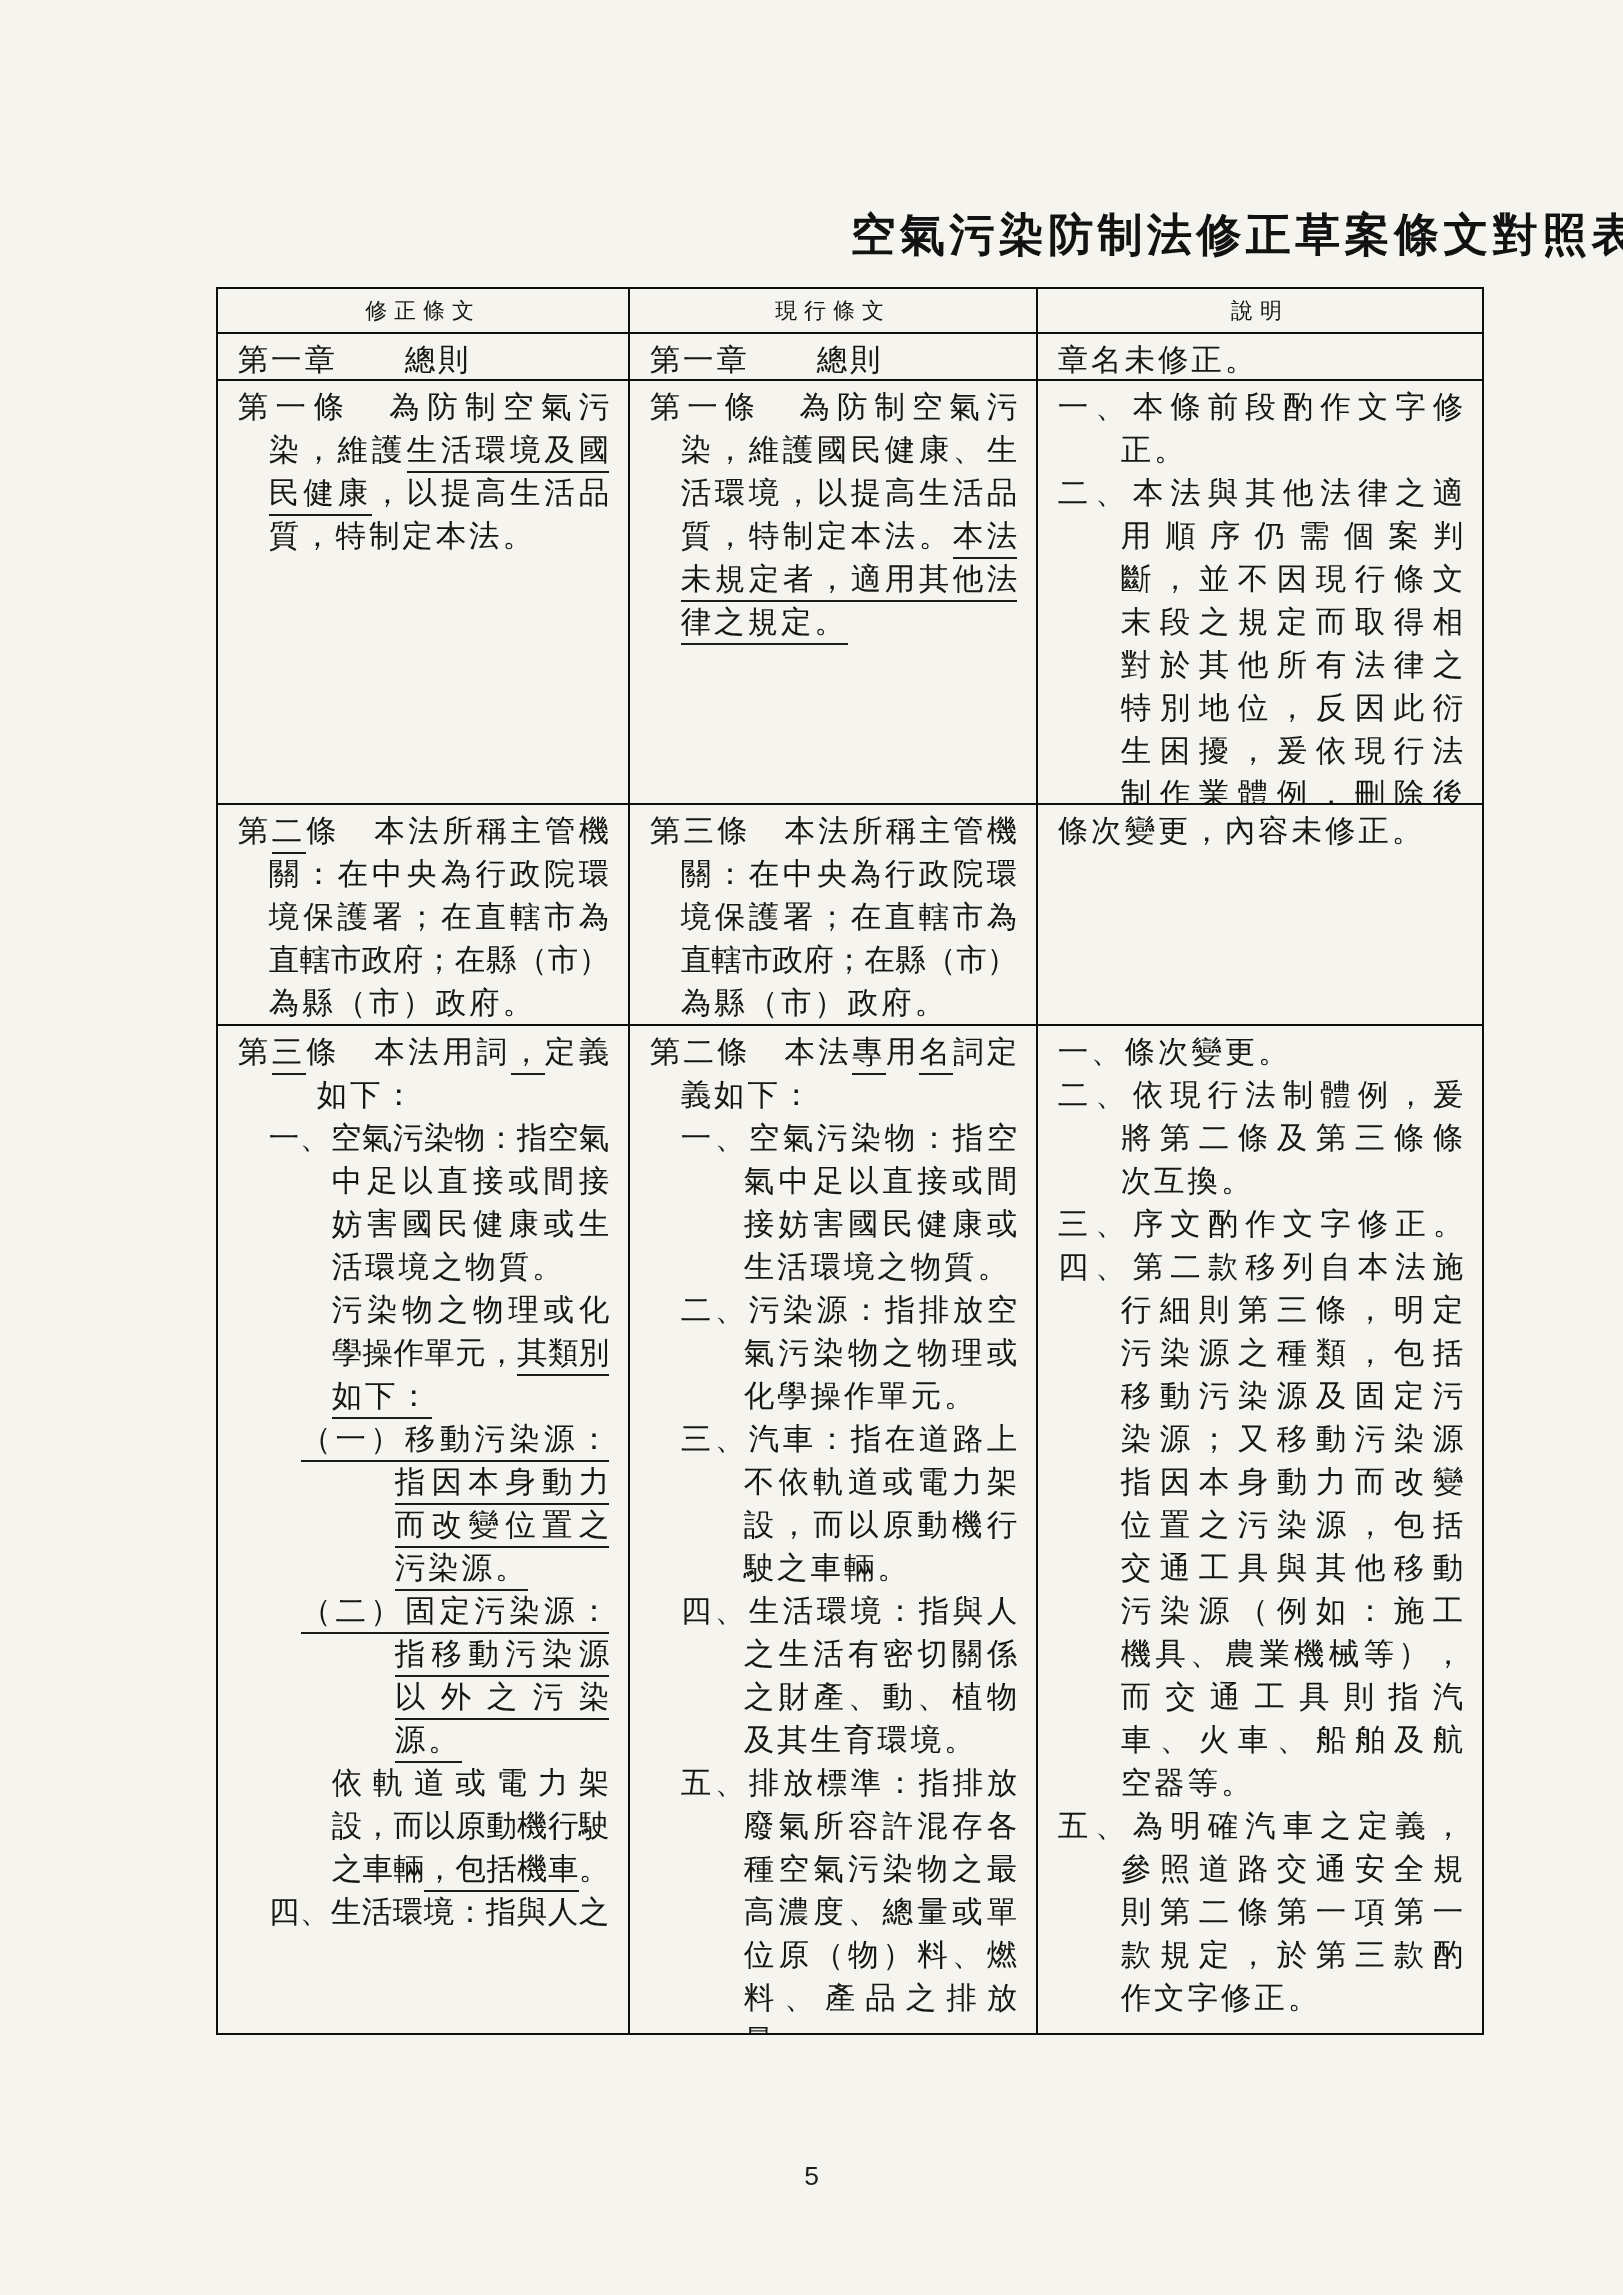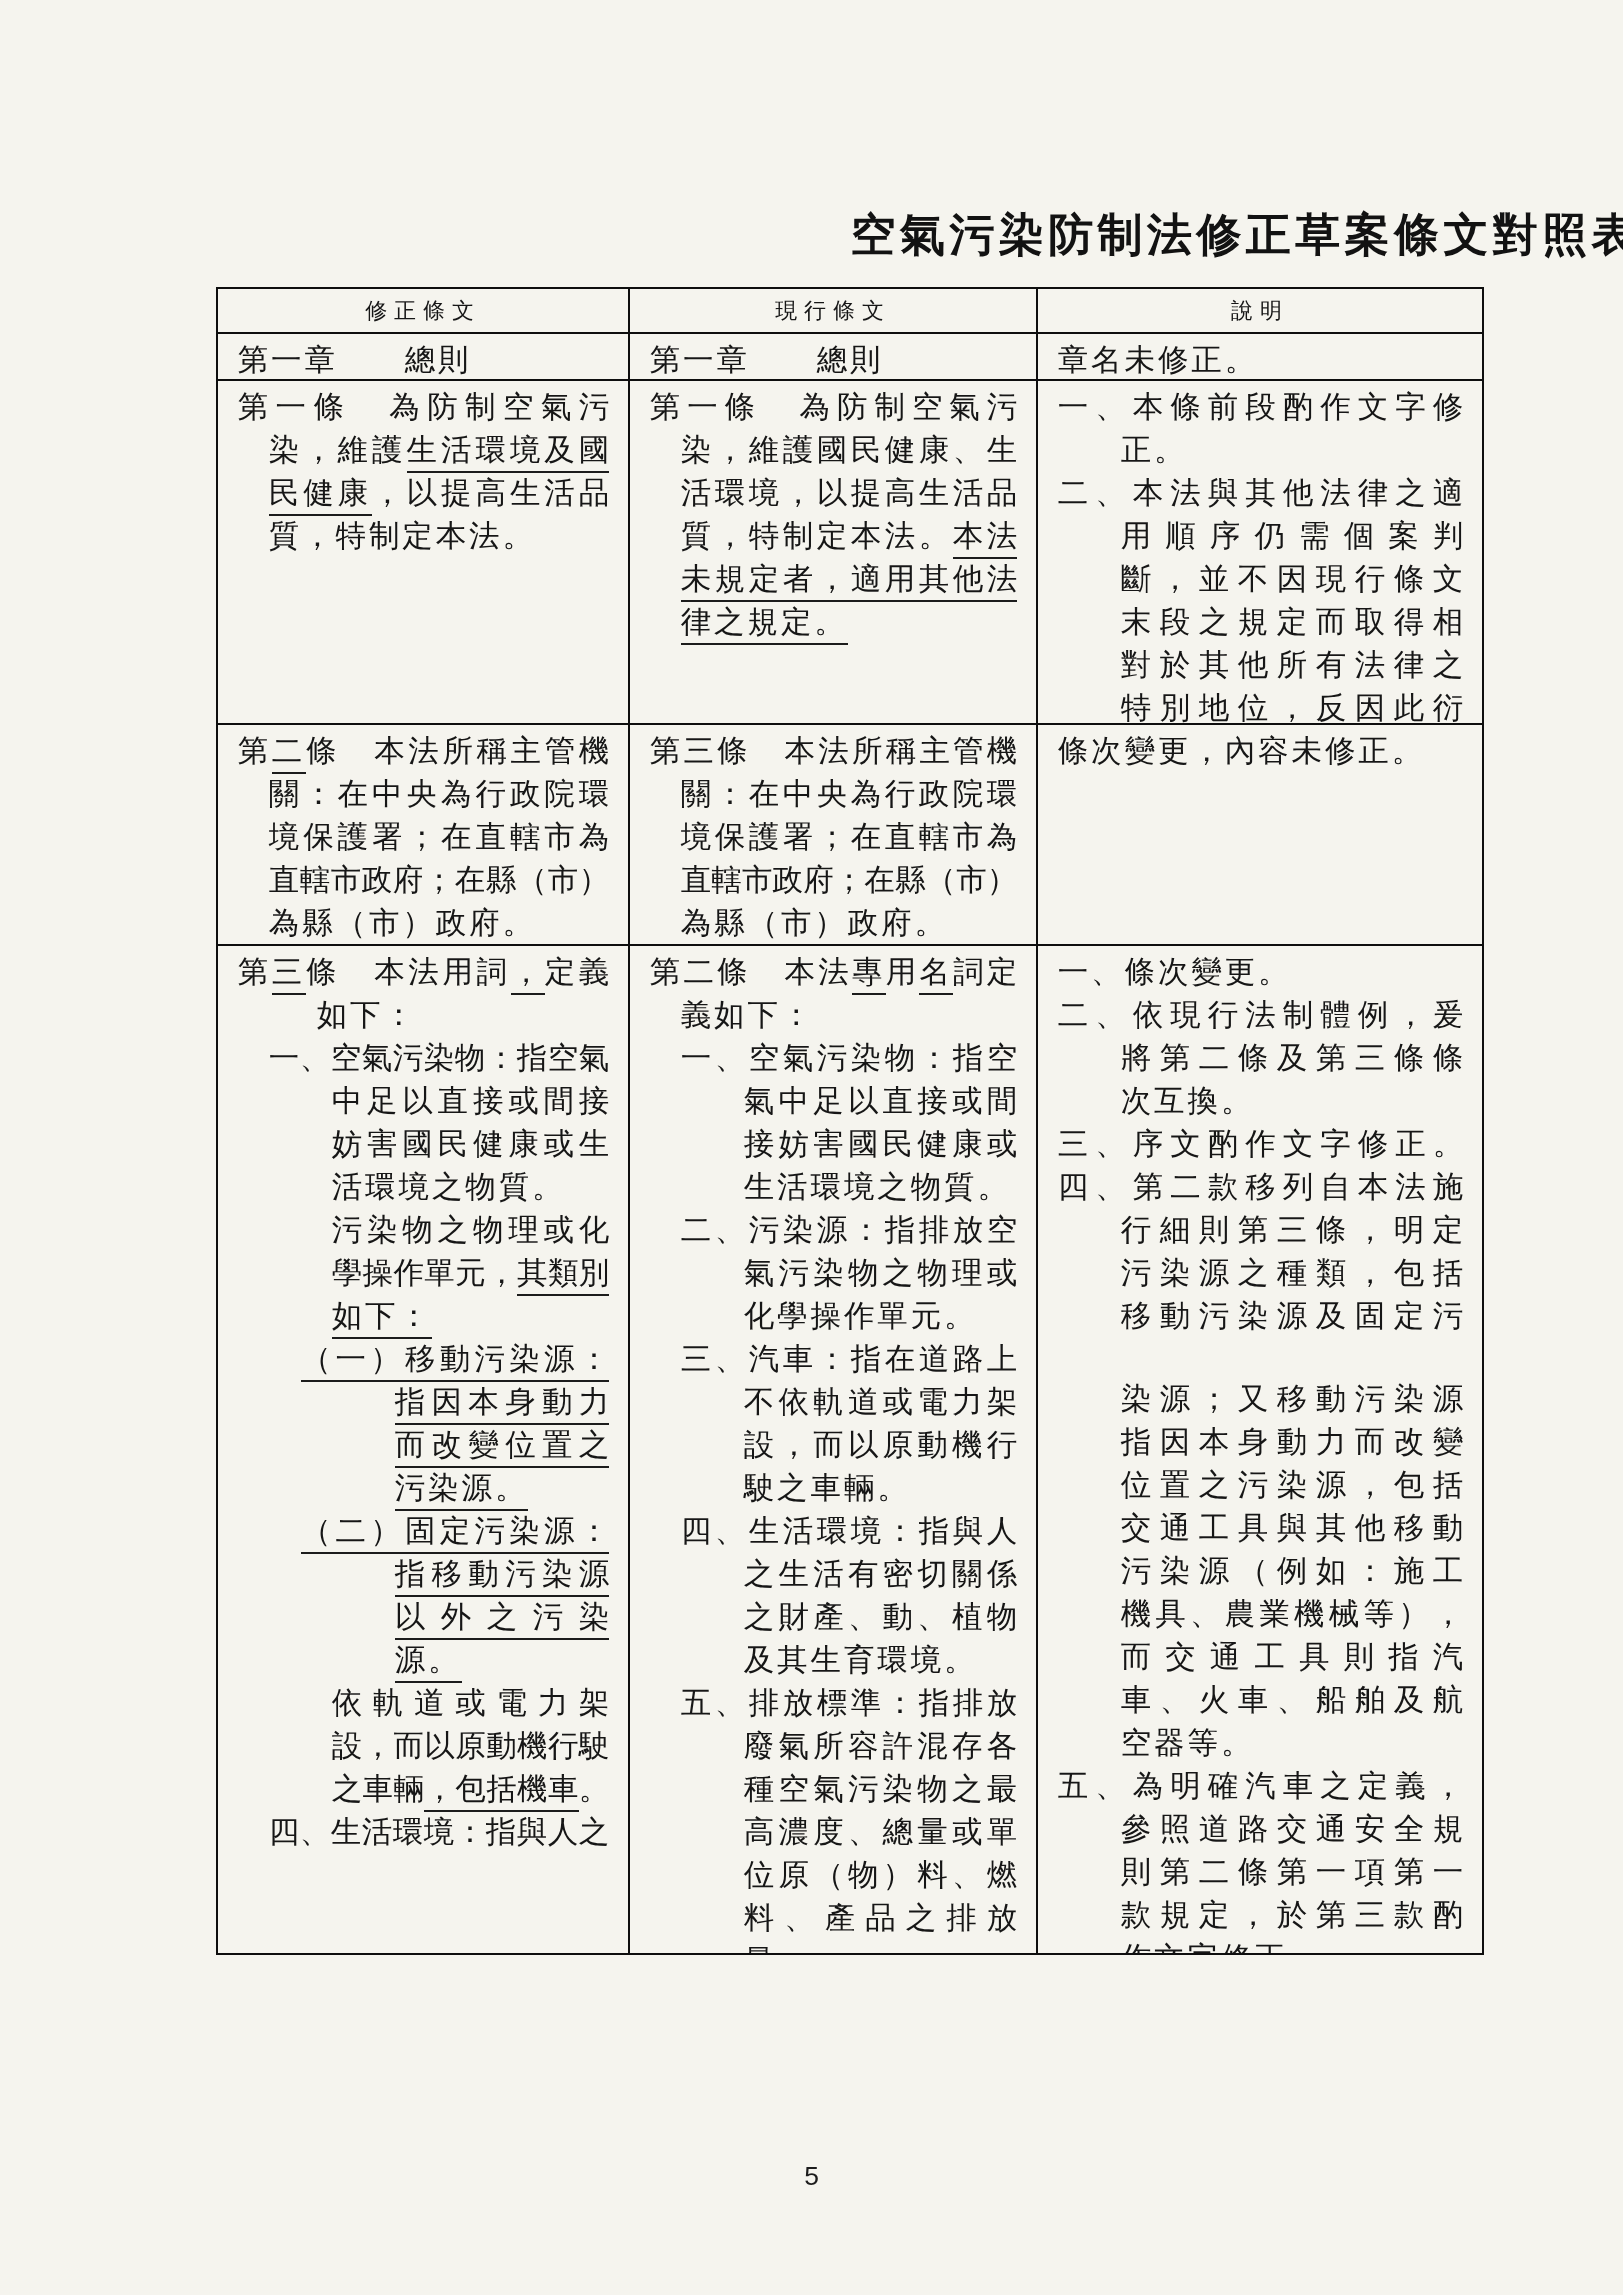--- a/index.html
+++ b/index.html
@@ -60,21 +60,21 @@
       <div class="tcell">
         <div class="line" style="padding-left: 0px;"><span>第一章　　總則</span></div>
       </div>
       <div class="tcell">
         <div class="line" style="padding-left: 0px;"><span>第一章　　總則</span></div>
       </div>
       <div class="tcell">
         <div class="line" style="padding-left: 0px;"><span>章名未修正。</span></div>
       </div>
     </div>
-    <div class="trow" style="height: 344px;">
+    <div class="trow" style="height: 424px;">
       <div class="tcell">
         <div class="line just" style="padding-left: 0px;"><span>第一條　為防制空氣污</span></div>
         <div class="line just" style="padding-left: 31px;"><span>染，維護</span><span class="u">生活環境及國</span></div>
         <div class="line just" style="padding-left: 31px;"><span class="u">民健康</span><span>，以提高生活品</span></div>
         <div class="line" style="padding-left: 31px;"><span>質，特制定本法。</span></div>
       </div>
       <div class="tcell">
         <div class="line just" style="padding-left: 0px;"><span>第一條　為防制空氣污</span></div>
         <div class="line just" style="padding-left: 31px;"><span>染，維護國民健康、生</span></div>
         <div class="line just" style="padding-left: 31px;"><span>活環境，以提高生活品</span></div>
@@ -167,21 +167,21 @@
       <div class="tcell">
         <div class="line" style="padding-left: 0px;"><span>一、條次變更。</span></div>
         <div class="line just" style="padding-left: 0px;"><span>二、依現行法制體例，爰</span></div>
         <div class="line just" style="padding-left: 63px;"><span>將第二條及第三條條</span></div>
         <div class="line" style="padding-left: 63px;"><span>次互換。</span></div>
         <div class="line just" style="padding-left: 0px;"><span>三、序文酌作文字修正。</span></div>
         <div class="line just" style="padding-left: 0px;"><span>四、第二款移列自本法施</span></div>
         <div class="line just" style="padding-left: 63px;"><span>行細則第三條，明定</span></div>
         <div class="line just" style="padding-left: 63px;"><span>污染源之種類，包括</span></div>
         <div class="line just" style="padding-left: 63px;"><span>移動污染源及固定污</span></div>
-        <div class="line just" style="padding-left: 63px; margin-top: 40px;"><span>染源；又移動污染源</span></div>
+        <div class="line just" style="padding-left: 63px;"><span>染源；又移動污染源</span></div>
         <div class="line just" style="padding-left: 63px;"><span>指因本身動力而改變</span></div>
         <div class="line just" style="padding-left: 63px;"><span>位置之污染源，包括</span></div>
         <div class="line just" style="padding-left: 63px;"><span>交通工具與其他移動</span></div>
         <div class="line just" style="padding-left: 63px;"><span>污染源（例如：施工</span></div>
         <div class="line just" style="padding-left: 63px;"><span>機具、農業機械等），</span></div>
         <div class="line just" style="padding-left: 63px;"><span>而交通工具則指汽</span></div>
         <div class="line just" style="padding-left: 63px;"><span>車、火車、船舶及航</span></div>
         <div class="line" style="padding-left: 63px;"><span>空器等。</span></div>
         <div class="line just" style="padding-left: 0px;"><span>五、為明確汽車之定義，</span></div>
         <div class="line just" style="padding-left: 63px;"><span>參照道路交通安全規</span></div>

